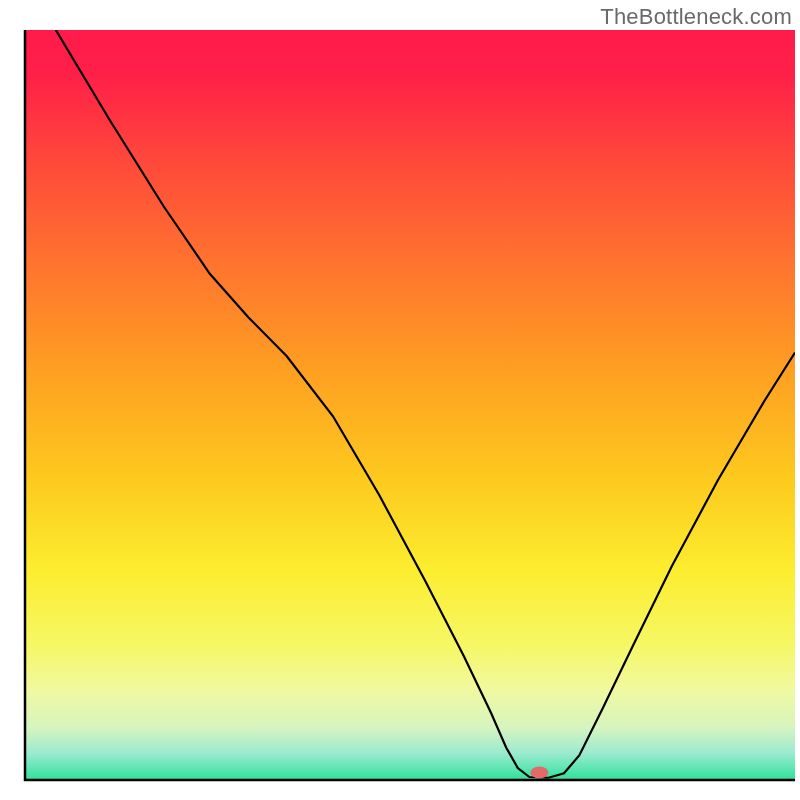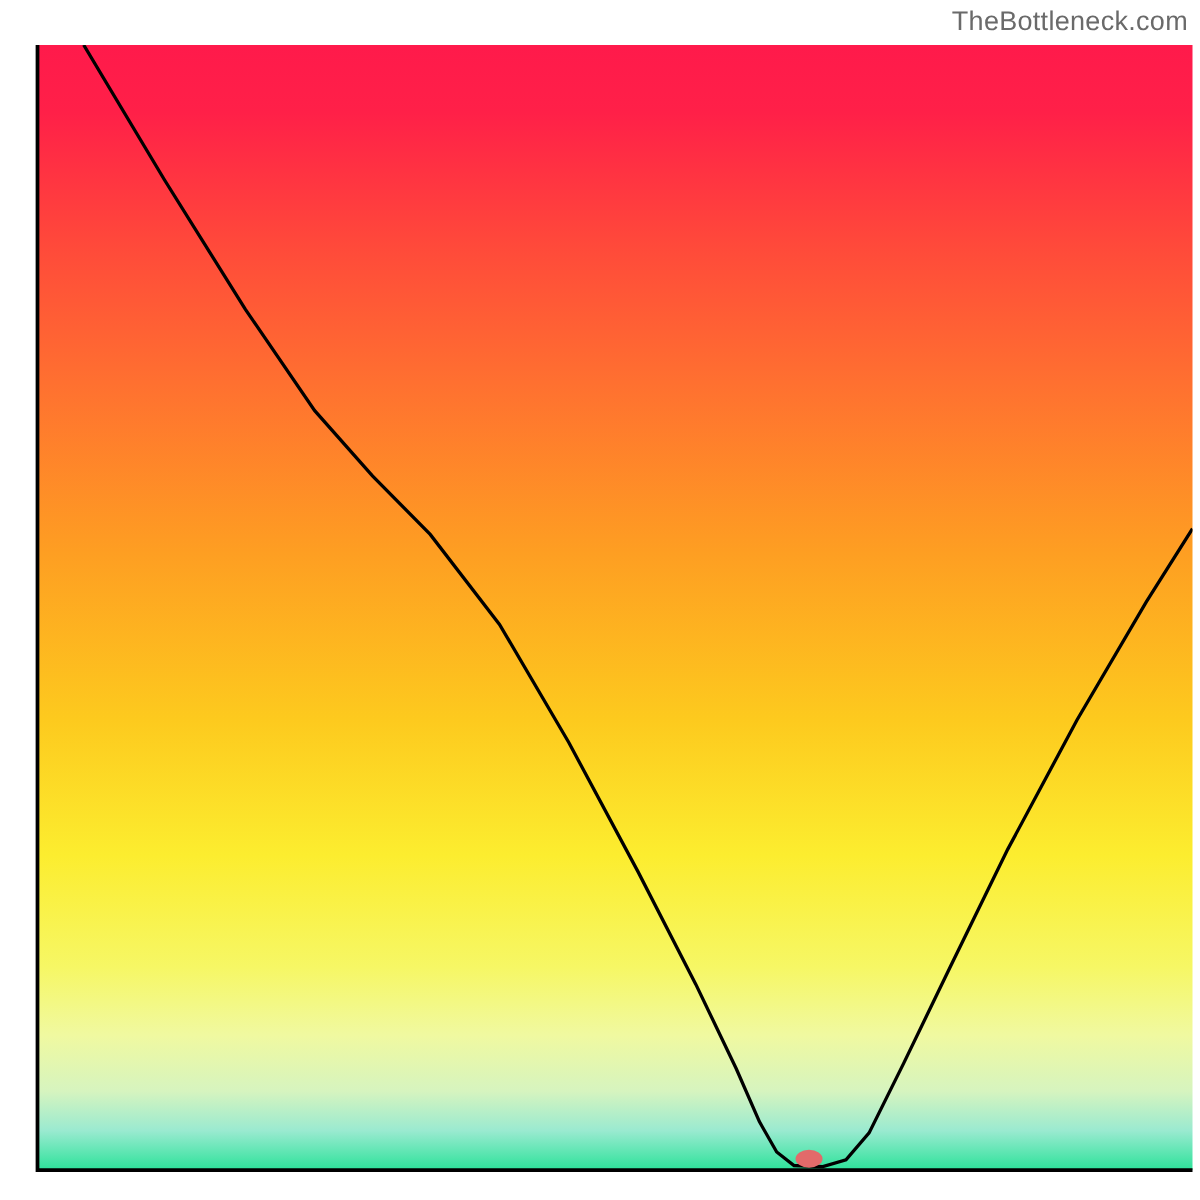--- a/index.html
+++ b/index.html
@@ -12,21 +12,21 @@
   }
   .chart-container {
     position: relative;
     width: 800px;
     height: 800px;
   }
   .watermark {
     position: absolute;
     top: 4px;
     right: 8px;
-    font-size: 18px;
+    font-size: 22px;
     color: #6a6a6a;
     font-weight: 400;
     letter-spacing: 0.2px;
   }
   svg {
     display: block;
   }
 </style>
 </head>
 <body>

